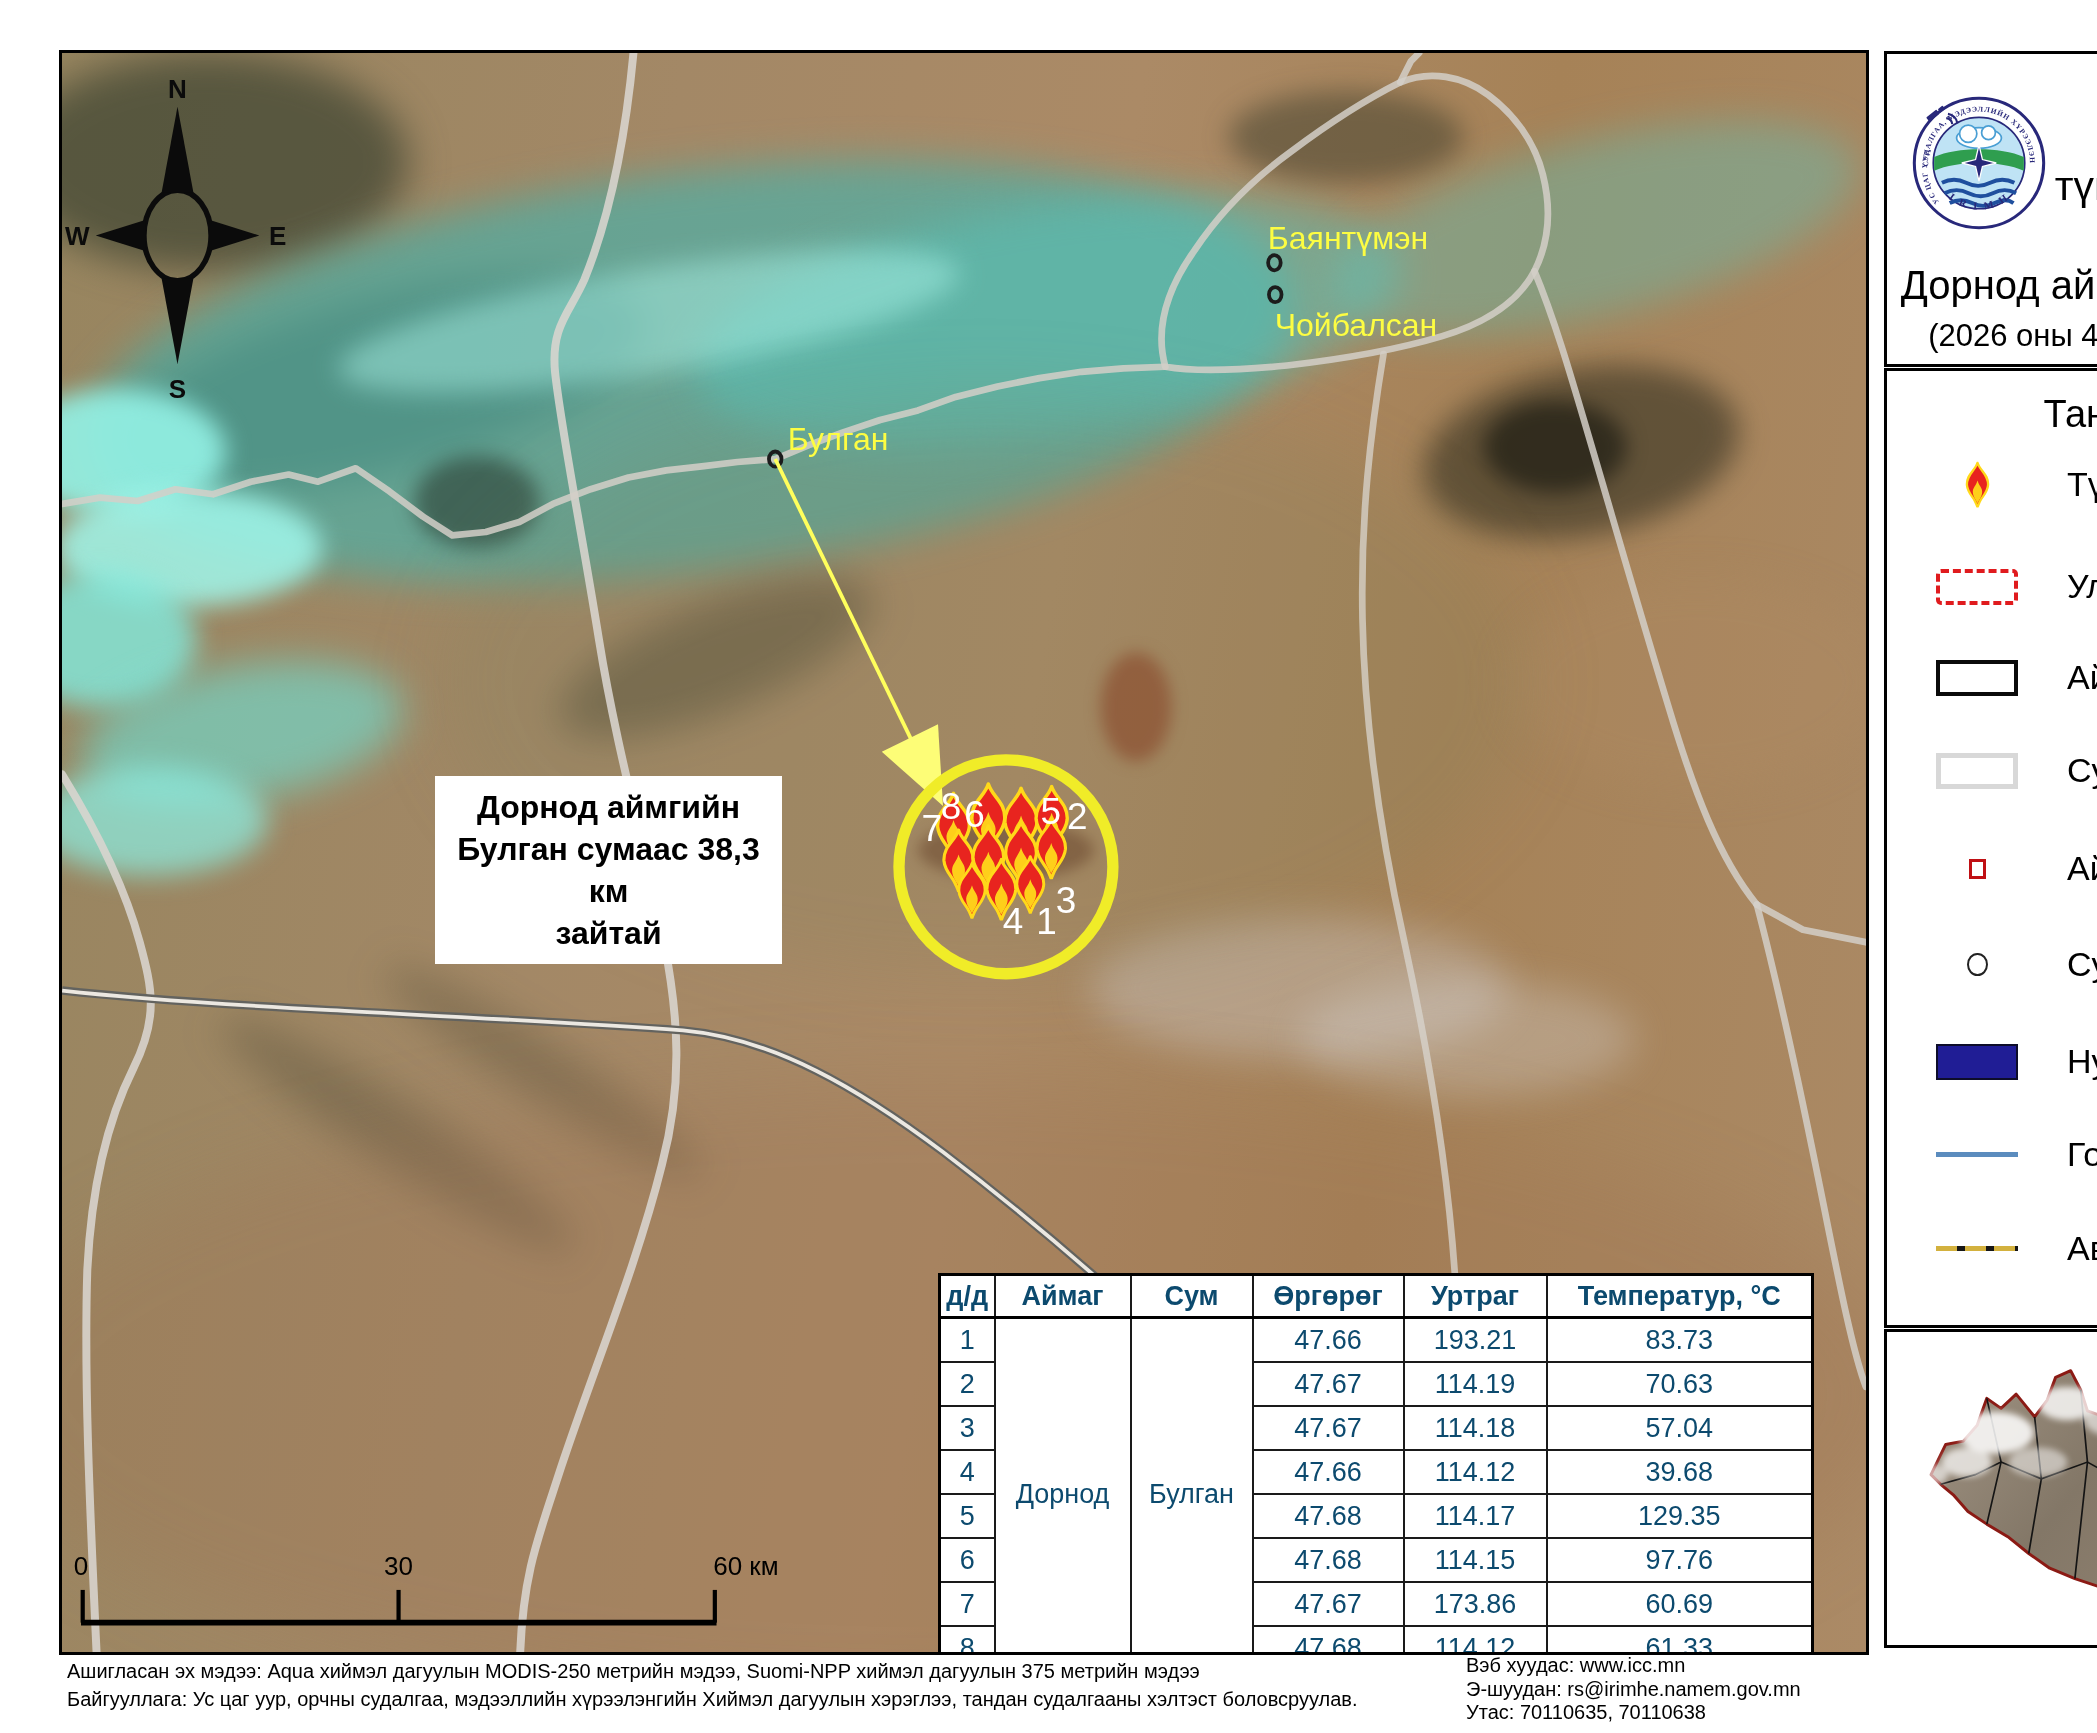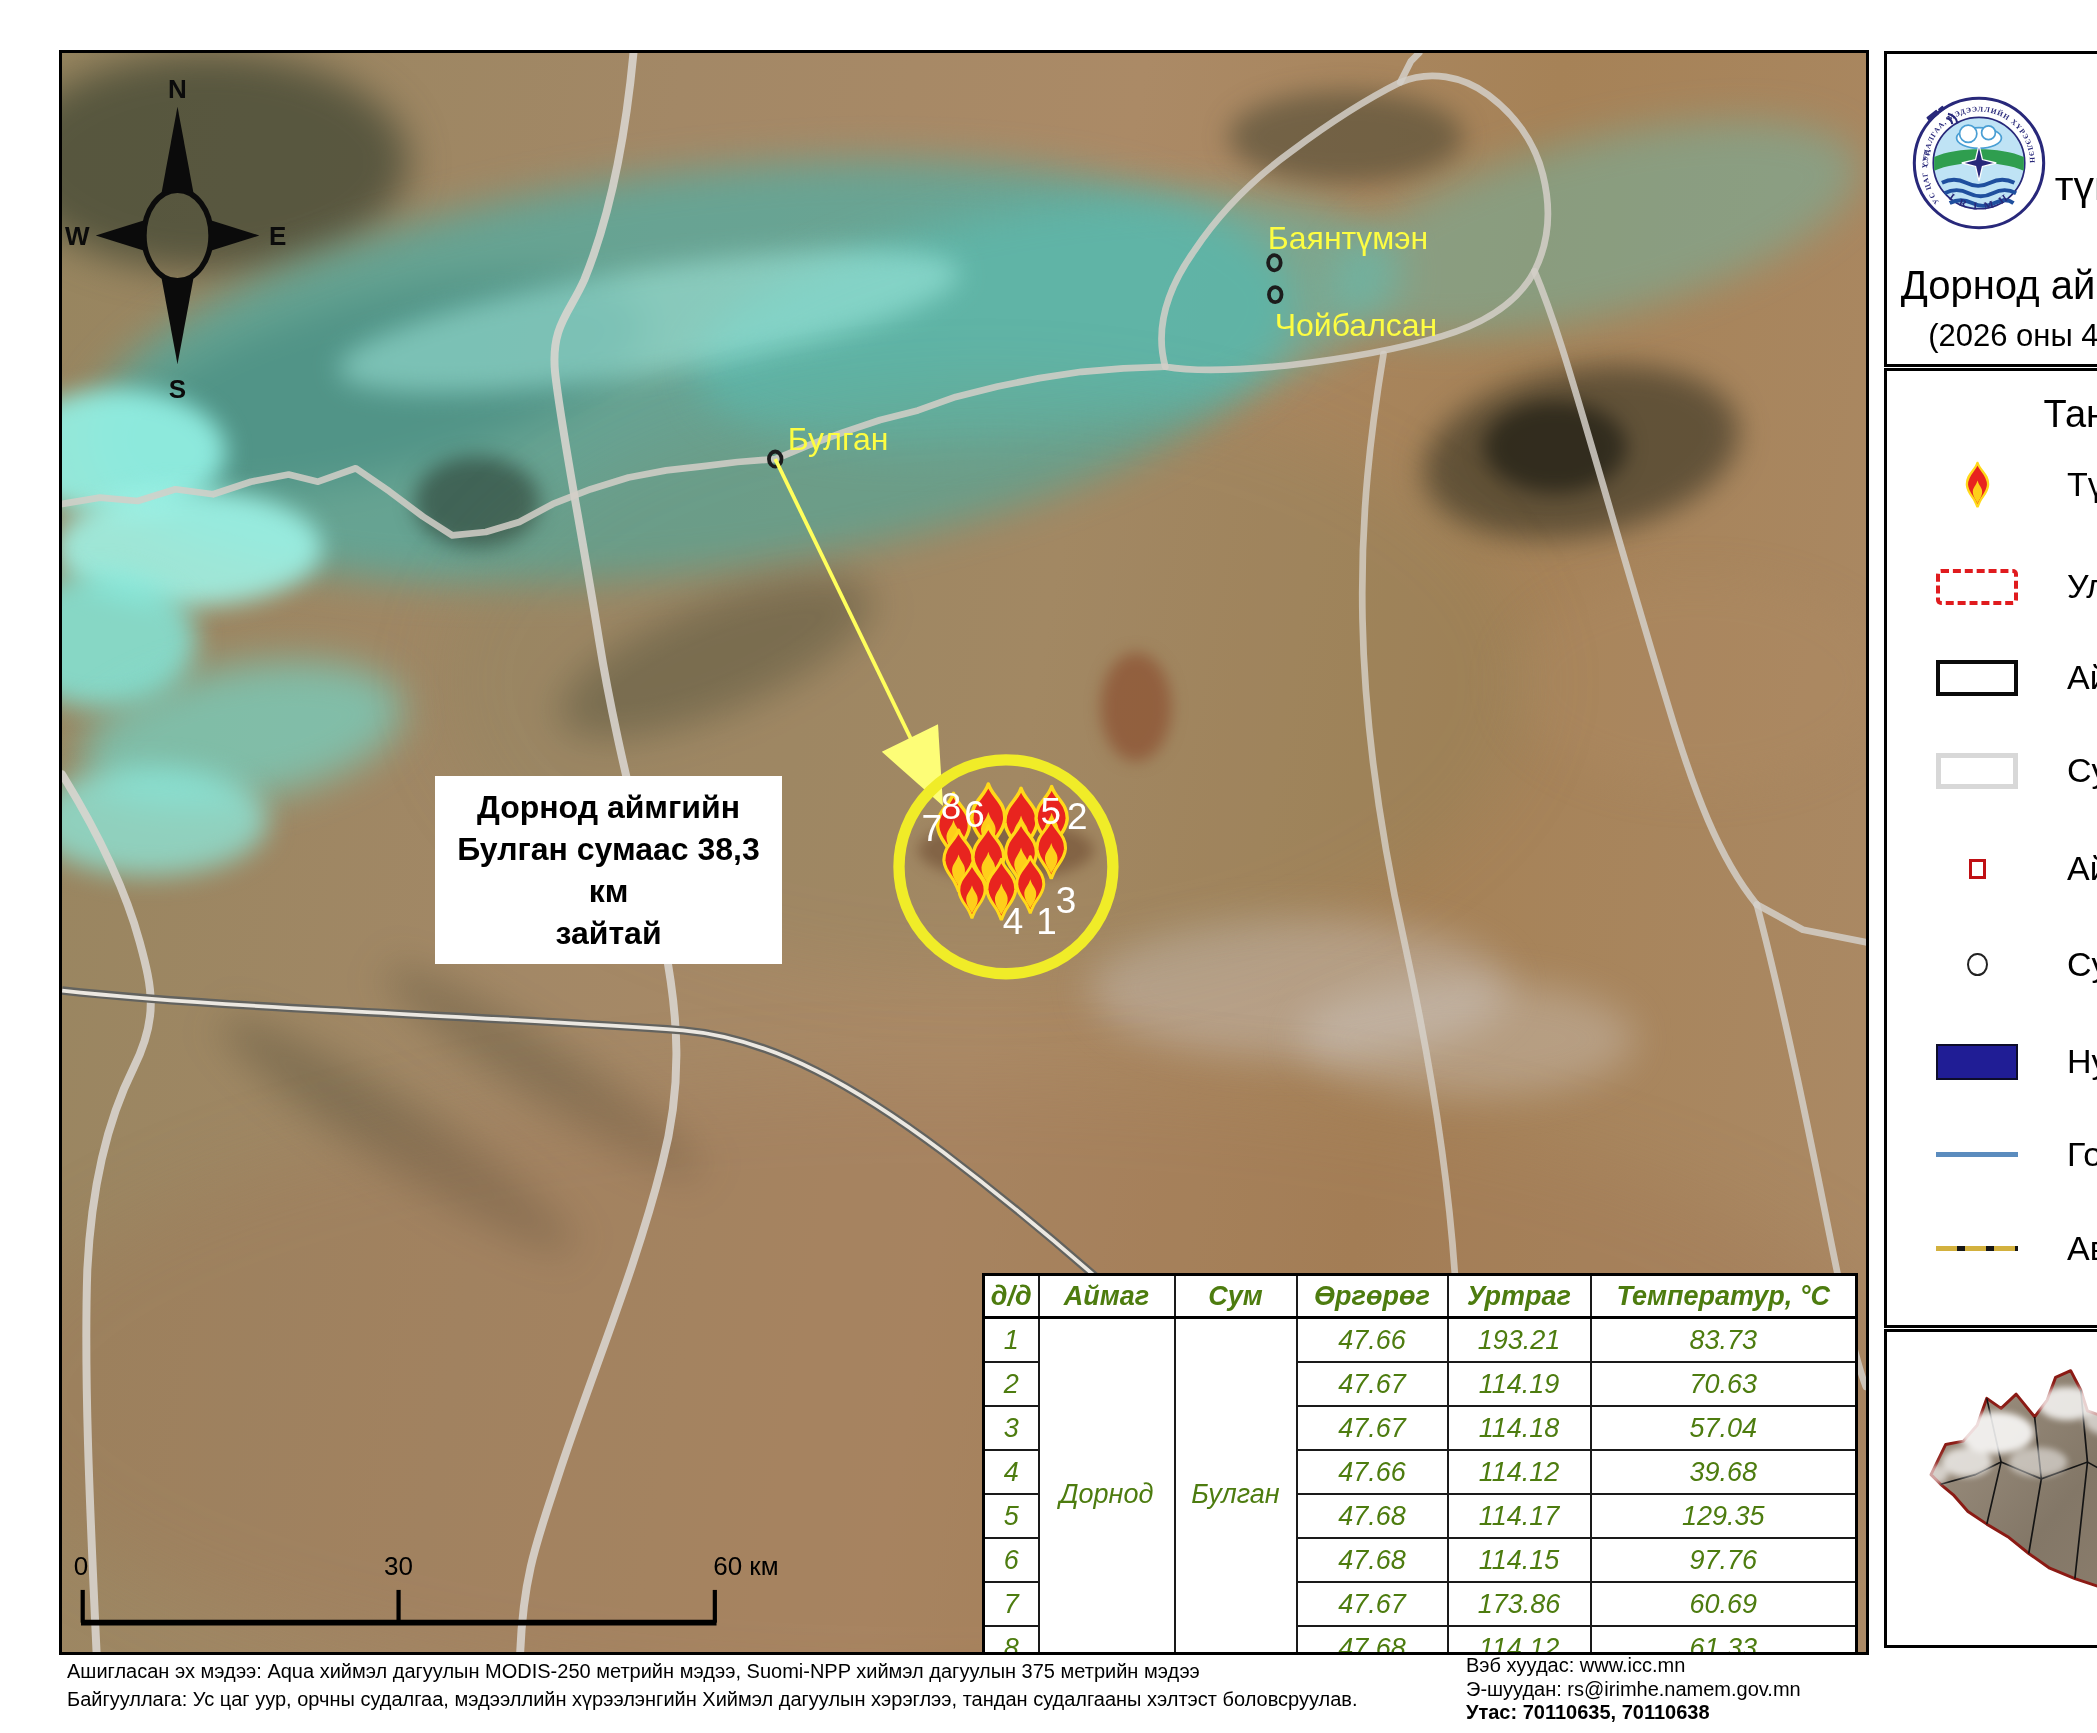--- a/index.html
+++ b/index.html
@@ -15,22 +15,22 @@
   .boundary{stroke:#dad5cf;stroke-width:19;fill:none;opacity:.88;stroke-linecap:round;stroke-linejoin:round;}
   .maplabel{position:absolute;transform:translate(-50%,-50%);color:#fdfd42;font-size:32px;white-space:nowrap;}
   #callout{position:absolute;left:373px;top:723px;width:347px;height:188px;background:#fff;
            display:flex;flex-direction:column;justify-content:center;text-align:center;
            font-weight:bold;font-size:32px;line-height:1.32;color:#000;}
   .firenum{font-size:88px;fill:#fff;font-family:"Liberation Sans",sans-serif;}
   .scaletext{font-size:62px;fill:#000;font-family:"Liberation Sans",sans-serif;}
   .compassletter{font-size:62px;font-weight:bold;fill:#0b0b0b;font-family:"Liberation Sans",sans-serif;}
 
   
-  #firetable{position:absolute;left:920px;top:1220px;border-collapse:collapse;background:#fff;
-             table-layout:fixed;font-size:27px;color:#4d7c0f;font-style:italic;}
+  #firetable{position:absolute;left:876px;top:1220px;border-collapse:collapse;background:#fff;
+             table-layout:fixed;font-size:27px;color:#0c4a6e;}
   #firetable th,#firetable td{border:2.1px solid #1a1a1a;text-align:center;padding:0;overflow:hidden;}
   #firetable{border:3.8px solid #000;}
   #firetable th{height:40px;font-weight:bold;font-size:27px;border-bottom:3.8px solid #000;}
   #firetable td{height:42px;}
   #firetable td.c0{border-right:2.9px solid #1a1a1a;}
 
   
   .panelbox{position:absolute;left:1884px;width:546px;border:3.8px solid #000;background:#fff;box-sizing:content-box;}
   #headerbox{top:51px;height:310px;}
   #legendbox{top:368px;height:954px;}
@@ -410,16 +410,16 @@
           <ellipse cx="95" cy="330" rx="40" ry="25" opacity=".6"></ellipse>
         </g>
       </g>
     </svg>
   </div>
 
   <div class="footline" style="left:67px;top:1660px;">Ашигласан эх мэдээ: Aqua хиймэл дагуулын MODIS-250 метрийн мэдээ, Suomi-NPP хиймэл дагуулын 375 метрийн мэдээ</div>
   <div class="footline" style="left:67px;top:1688px;">Байгууллага: Ус цаг уур, орчны судалгаа, мэдээллийн хүрээлэнгийн Хиймэл дагуулын хэрэглээ, тандан судалгааны хэлтэст боловсруулав.</div>
   <div class="footline" style="left:1466px;top:1654px;">Вэб хуудас: www.icc.mn</div>
   <div class="footline" style="left:1466px;top:1678px;">Э-шуудан: rs@irimhe.namem.gov.mn</div>
-  <div class="footline" style="left:1466px;top:1701px;font-weight:bold;">Утас: 70110635, 70110638</div>
+  <div class="footline" style="left:1466px;top:1701px;">Утас: 70110635, 70110638</div>
 
 </div>
 
 
 </body></html>

